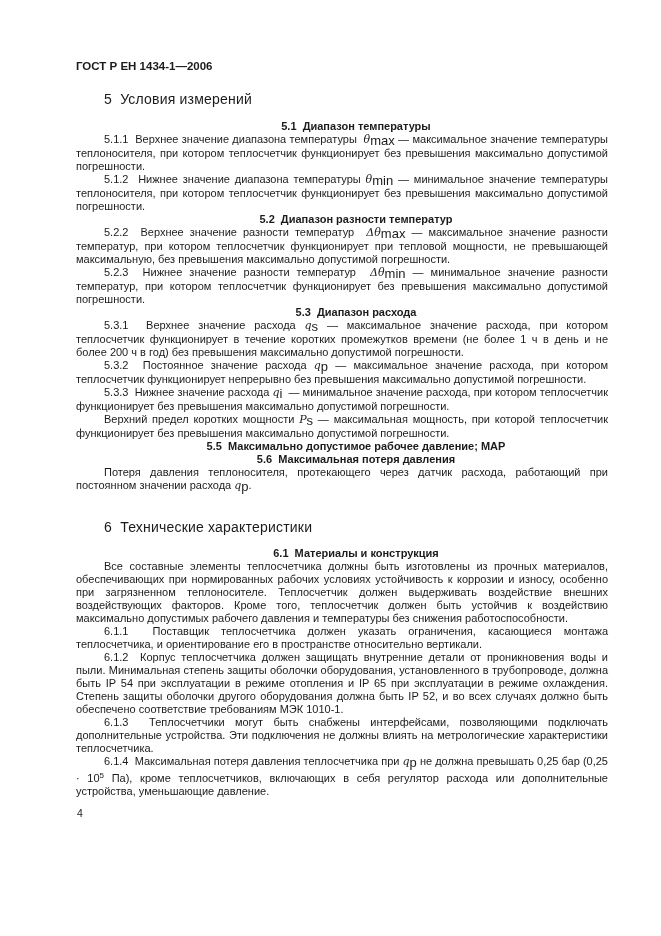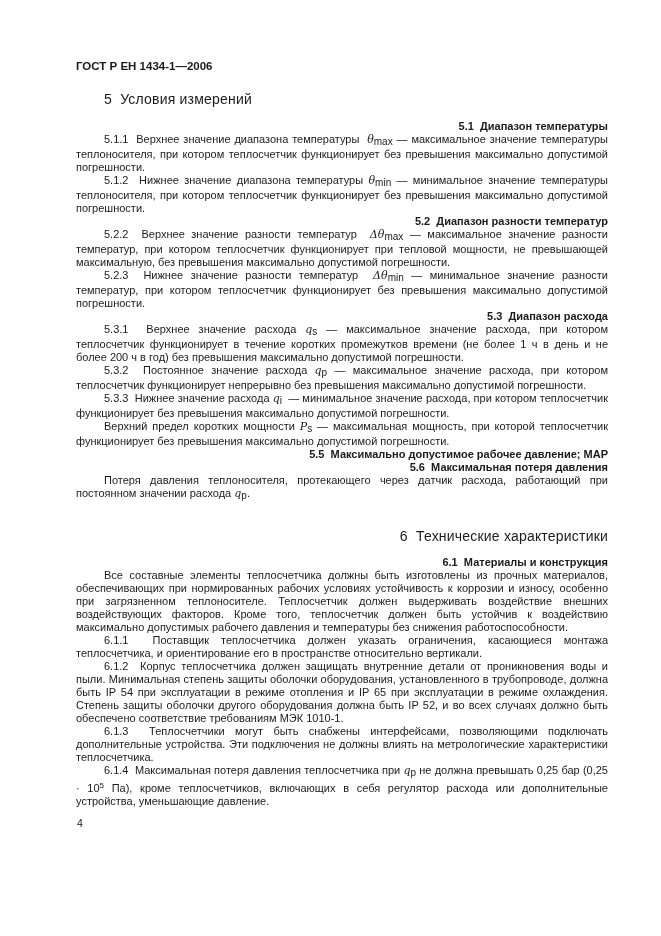--- a/index.html
+++ b/index.html
@@ -33,37 +33,36 @@
   .section-title {
     font-weight: normal;
     font-size: 14px;
     line-height: 17px;
     margin: 18px 0 12px 28px;
     letter-spacing: 0.2px;
   }
   .section-title.second {
     margin-top: 26px;
     margin-bottom: 11px;
-    text-align: right;
   }
   p.body-par, p.sub-heading {
     margin: 0;
     text-align: justify;
     text-indent: 28px;
   }
   p.sub-heading {
     font-weight: bold;
-    text-align: right;
+    text-align: center;
   }
   .run-math {
     font-family: "DejaVu Serif", serif;
     font-style: italic;
   }
   .run-sub {
-    font-size: 10px;
+    font-size: 13px;
     vertical-align: -2px;
     font-style: normal;
     font-family: "Liberation Sans", sans-serif;
     margin-top: 34px;
   }
   .run-sup {
     font-size: 8px;
     vertical-align: 4px;
     font-style: normal;
     font-family: "Liberation Sans", sans-serif;

